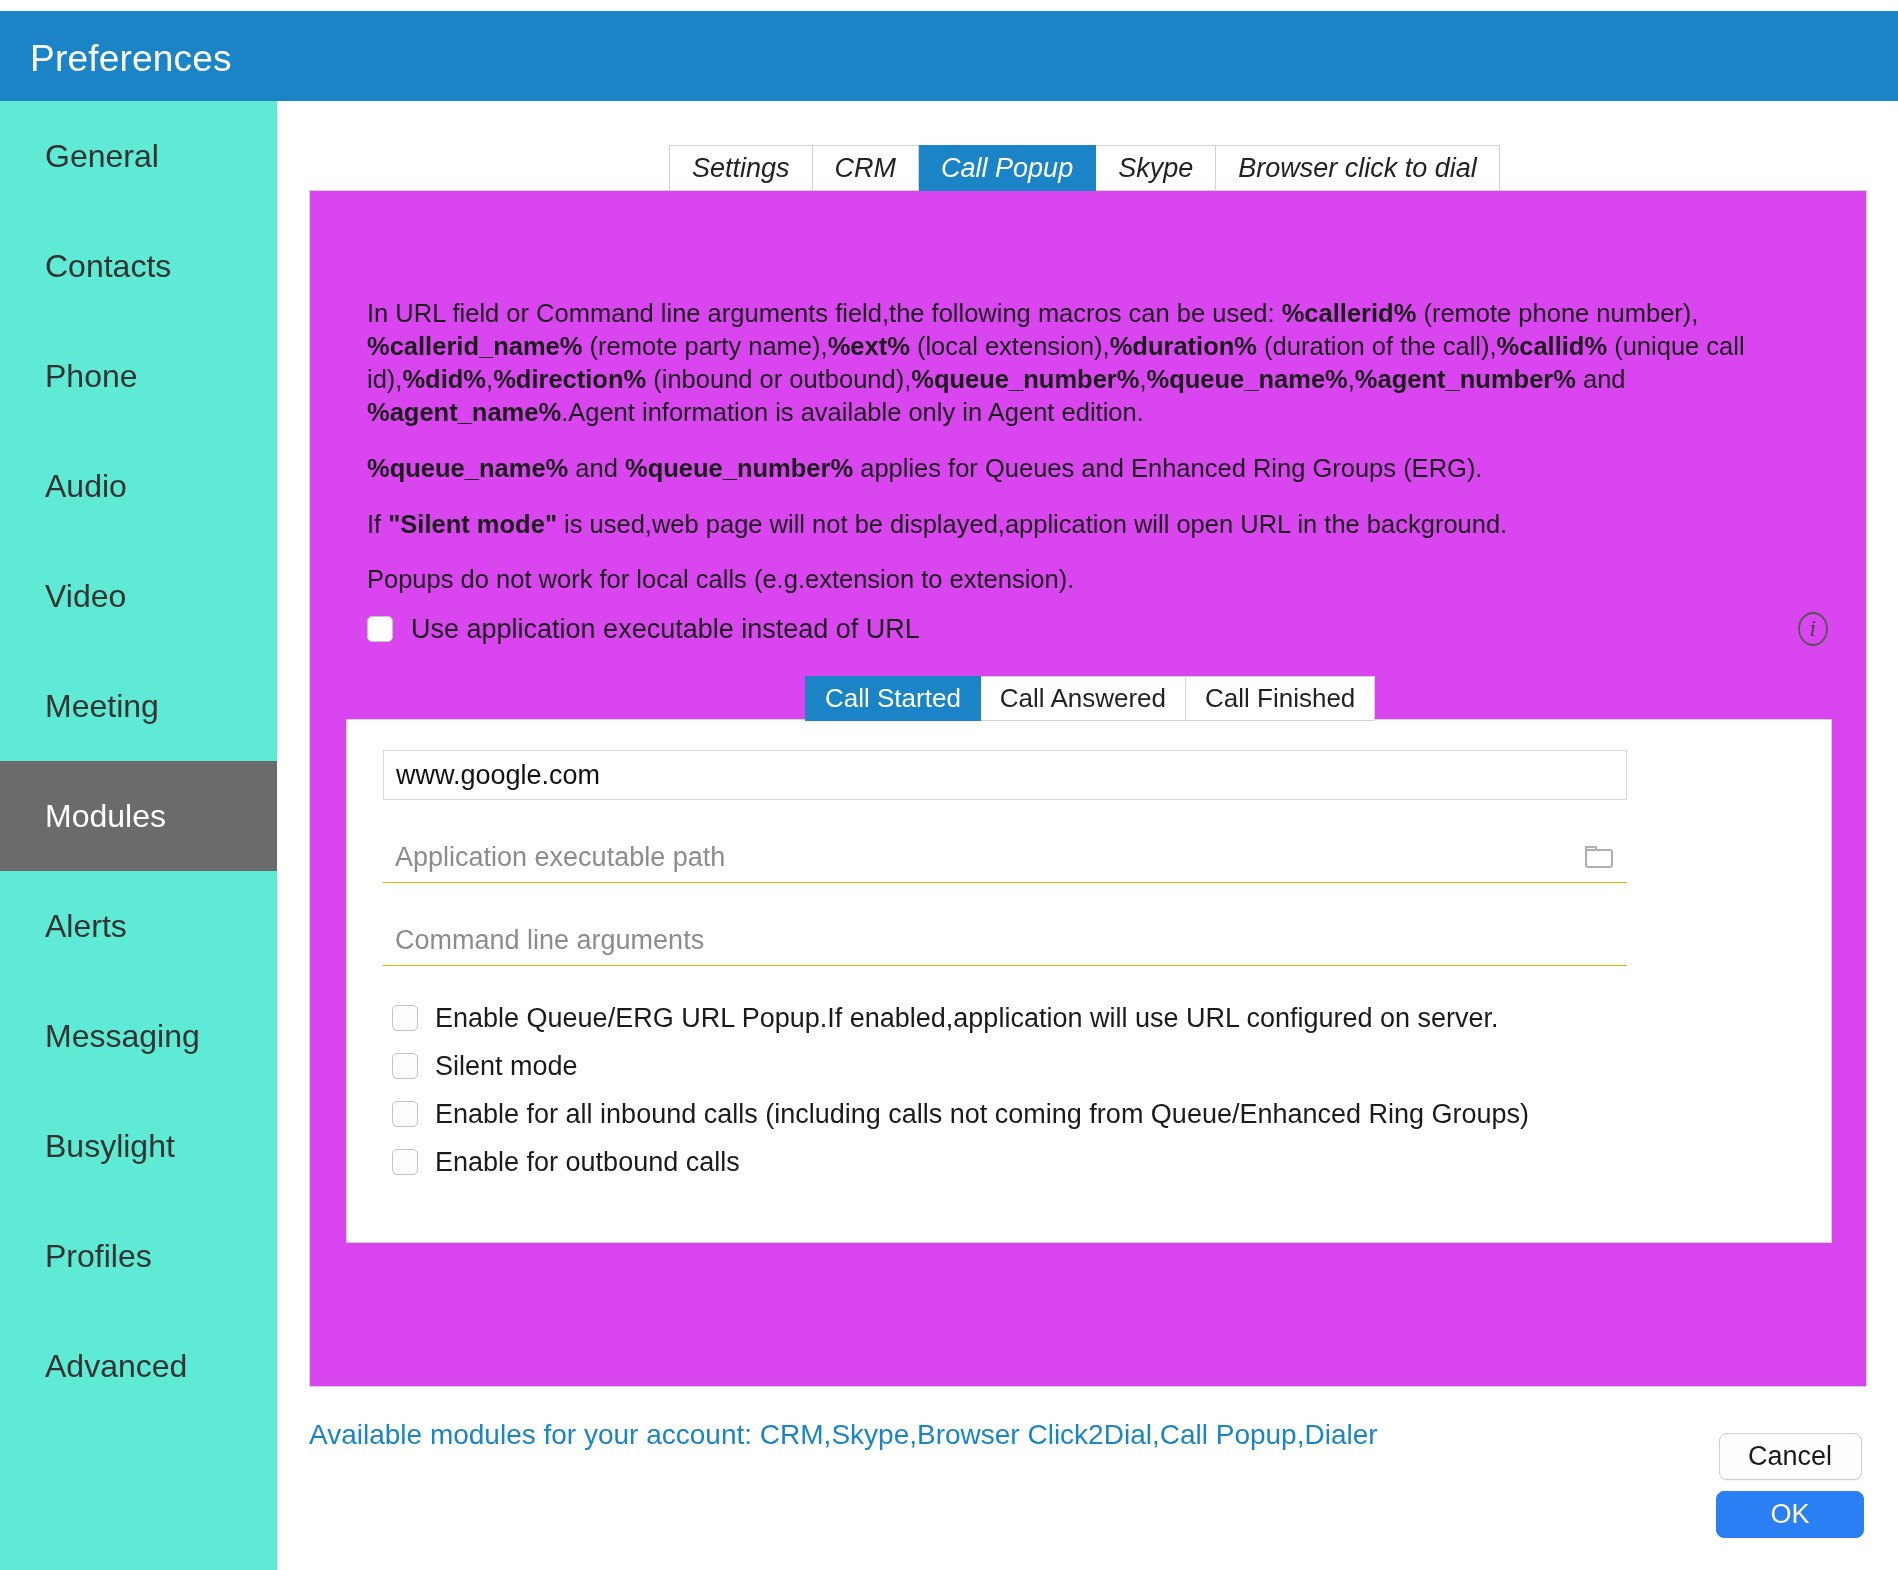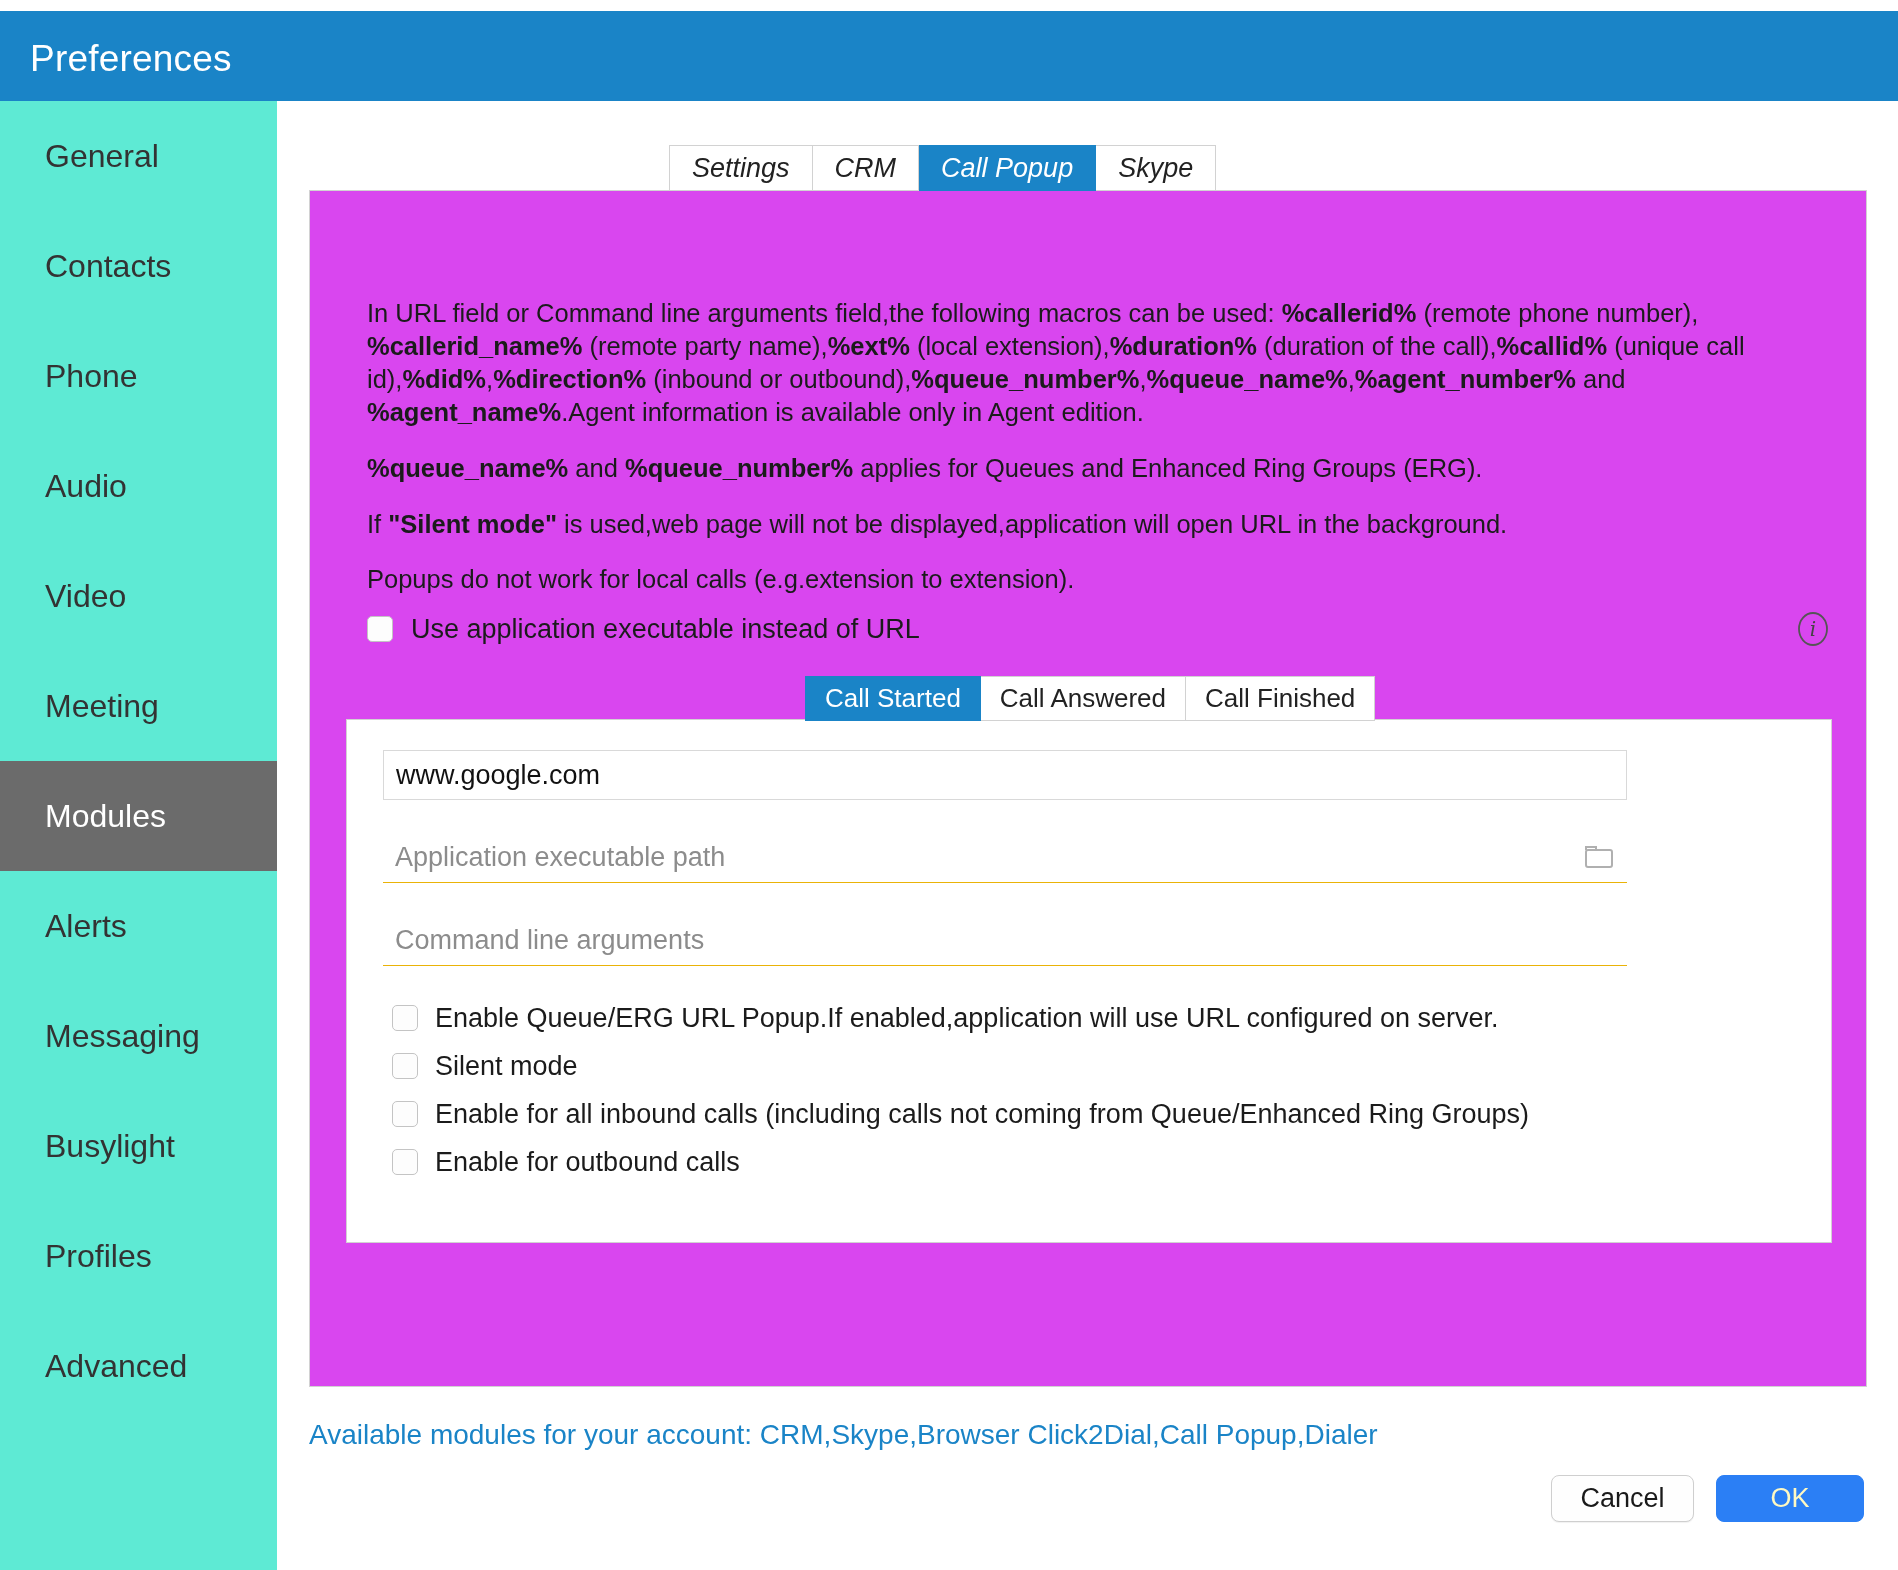--- a/index.html
+++ b/index.html
@@ -239,24 +239,25 @@
     left: 32px; top: 1318px;
     font-size: 28px;
     color: #1a84c7;
     white-space: nowrap;
     cursor: default;
   }
 
   
   .btn-row {
     position: absolute;
-    right: 34px; bottom: 48px;
-    display: flex;
-    align-items: center;
-    gap: 22px;
+    right: 34px; bottom: 32px;
+    display: flex;
+    align-items: center;
+    gap: 11px;
+    flex-direction: column;
   }
   .btn {
     height: 47px;
     min-width: 143px;
     border-radius: 8px;
     display: flex;
     align-items: center;
     justify-content: center;
     font-size: 27px;
     font-family: "Liberation Sans", sans-serif;
@@ -328,20 +329,23 @@
         <span>Settings</span>
       </div>
       <div class="tab">
         <span>CRM</span>
       </div>
       <div class="tab active">
         <span>Call Popup</span>
       </div>
       <div class="tab">
         <span>Skype</span>
+      </div>
+      <div class="tab">
+        <span>Browser click to dial</span>
       </div>
     </div>
 
   <div class="panel">
 
     <div class="para p1" id="p1"><span>In URL field or Command line arguments field,the following macros can be used: </span><b>%callerid%</b><span> (remote phone number), </span><b>%callerid_name%</b><span> (remote party name),</span><b>%ext%</b><span> (local extension),</span><b>%duration%</b><span> (duration of the call),</span><b>%callid%</b><span> (unique call id),</span><b>%did%</b><span>,</span><b>%direction%</b><span> (inbound or outbound),</span><b>%queue_number%</b><span>,</span><b>%queue_name%</b><span>,</span><b>%agent_number%</b><span> and </span><b>%agent_name%</b><span>.Agent information is available only in Agent edition.</span></div>
     <div class="para p2" id="p2"><b>%queue_name%</b><span> and </span><b>%queue_number%</b><span> applies for Queues and Enhanced Ring Groups (ERG).</span></div>
     <div class="para p3" id="p3"><span>If </span><b>"Silent mode"</b><span> is used,web page will not be displayed,application will open URL in the background.</span></div>
     <div class="para p4" id="p4"><span>Popups do not work for local calls (e.g.extension to extension).</span></div>
 

